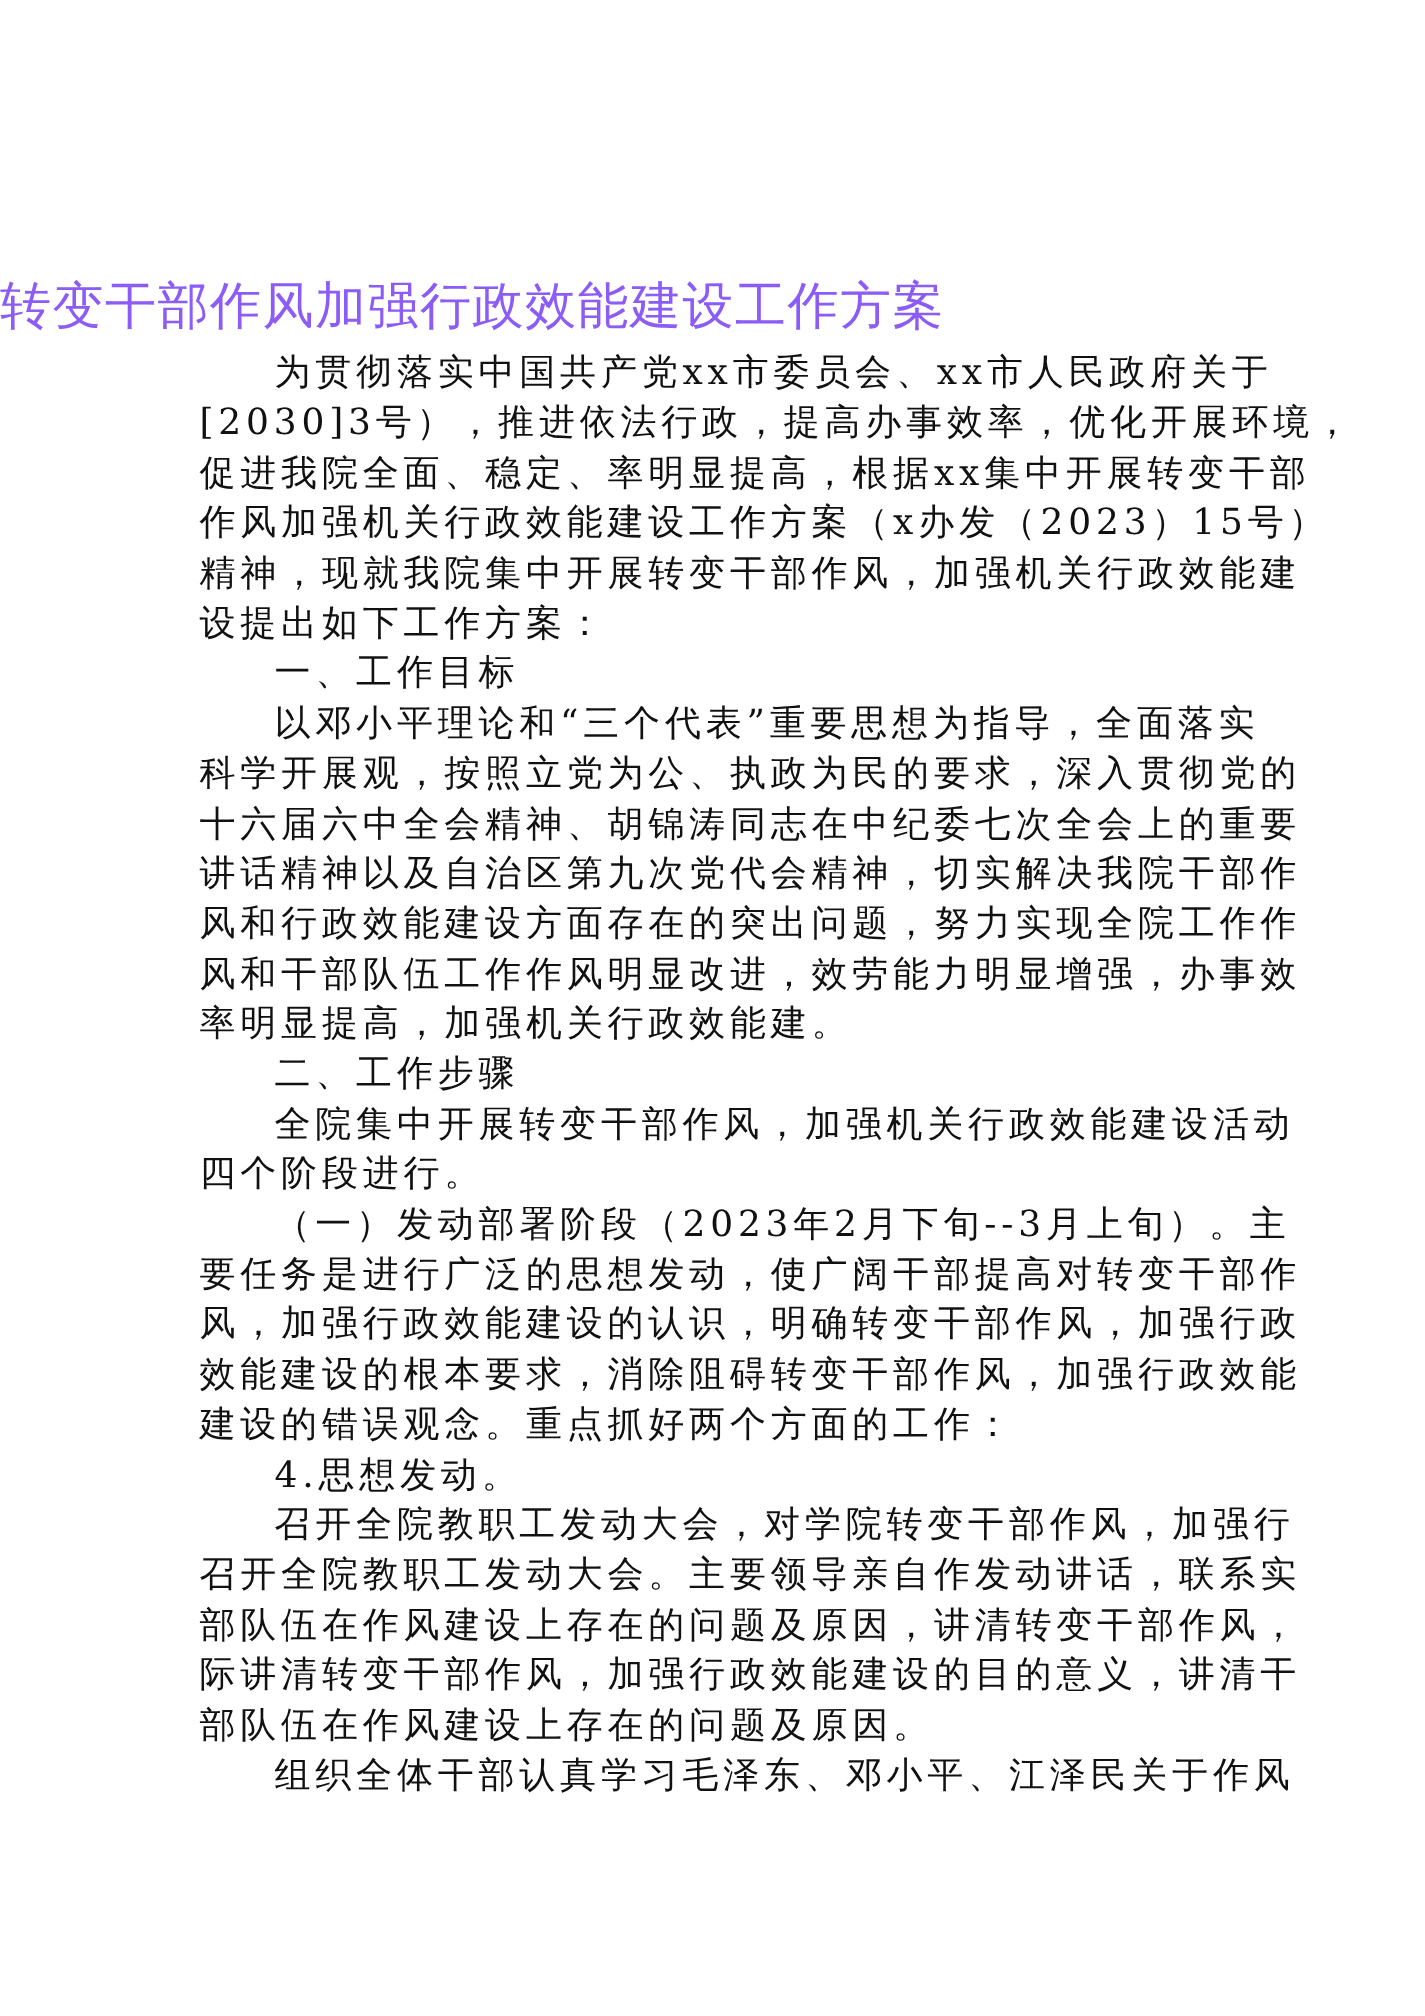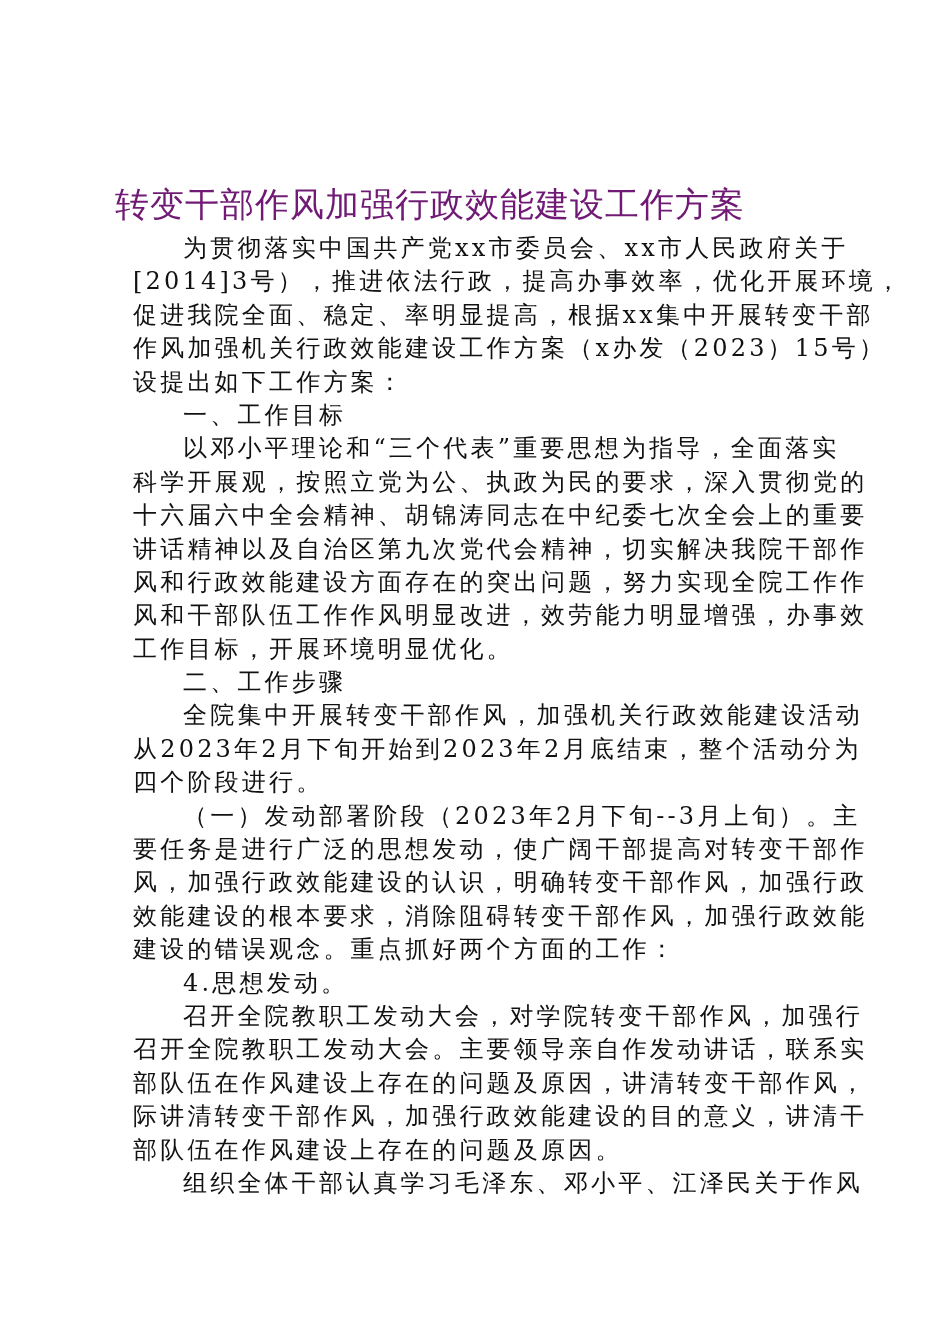--- a/index.html
+++ b/index.html
@@ -1,47 +1,47 @@
 <!DOCTYPE html>
 <html><head>
 <meta charset="utf-8">
 <style>
   html, body { margin:0; padding:0; background:#ffffff; }
   body { width:950px; height:1344px; position:relative; overflow:hidden;
          font-family: "DejaVu Serif", "Liberation Serif", serif; color:#111; }
   .page { position:absolute; left:0; top:0; width:950px; height:1344px; background:#fff; }
-  .title { position:absolute; left:0; width:860px; top:182px; text-align:center;
-           font-size:34px; line-height:44px; letter-spacing:1px; color:#701a75; }
+  .title { position:absolute; left:0; width:860px; top:182px; text-align:left;
+           font-size:34px; line-height:44px; letter-spacing:1px; color:#8b5cf6; }
   .body { position:absolute; left:133px; top:232px; width:700px; }
   .line { font-size:24px; line-height:33.4px; height:33.4px; white-space:nowrap;
           letter-spacing:3.2px; color:#111; }
   .indent { padding-left:50px; }
 </style>
 </head>
 <body>
 
 <div class="page">
   <div class="title">转变干部作风加强行政效能建设工作方案</div>
   <div class="body" id="body">
       <div class="line indent">为贯彻落实中国共产党xx市委员会、xx市人民政府关于</div>
-      <div class="line">[2014]3号），推进依法行政，提高办事效率，优化开展环境，</div>
+      <div class="line">[2030]3号），推进依法行政，提高办事效率，优化开展环境，</div>
       <div class="line">促进我院全面、稳定、率明显提高，根据xx集中开展转变干部</div>
       <div class="line">作风加强机关行政效能建设工作方案（x办发（2023）15号）</div>
+      <div class="line">精神，现就我院集中开展转变干部作风，加强机关行政效能建</div>
       <div class="line">设提出如下工作方案：</div>
       <div class="line indent">一、工作目标</div>
       <div class="line indent">以邓小平理论和“三个代表”重要思想为指导，全面落实</div>
       <div class="line">科学开展观，按照立党为公、执政为民的要求，深入贯彻党的</div>
       <div class="line">十六届六中全会精神、胡锦涛同志在中纪委七次全会上的重要</div>
       <div class="line">讲话精神以及自治区第九次党代会精神，切实解决我院干部作</div>
       <div class="line">风和行政效能建设方面存在的突出问题，努力实现全院工作作</div>
       <div class="line">风和干部队伍工作作风明显改进，效劳能力明显增强，办事效</div>
-      <div class="line">工作目标，开展环境明显优化。</div>
+      <div class="line">率明显提高，加强机关行政效能建。</div>
       <div class="line indent">二、工作步骤</div>
       <div class="line indent">全院集中开展转变干部作风，加强机关行政效能建设活动</div>
-      <div class="line">从2023年2月下旬开始到2023年2月底结束，整个活动分为</div>
       <div class="line">四个阶段进行。</div>
       <div class="line indent">（一）发动部署阶段（2023年2月下旬--3月上旬）。主</div>
       <div class="line">要任务是进行广泛的思想发动，使广阔干部提高对转变干部作</div>
       <div class="line">风，加强行政效能建设的认识，明确转变干部作风，加强行政</div>
       <div class="line">效能建设的根本要求，消除阻碍转变干部作风，加强行政效能</div>
       <div class="line">建设的错误观念。重点抓好两个方面的工作：</div>
       <div class="line indent">4.思想发动。</div>
       <div class="line indent">召开全院教职工发动大会，对学院转变干部作风，加强行</div>
       <div class="line">召开全院教职工发动大会。主要领导亲自作发动讲话，联系实</div>
       <div class="line">部队伍在作风建设上存在的问题及原因，讲清转变干部作风，</div>

